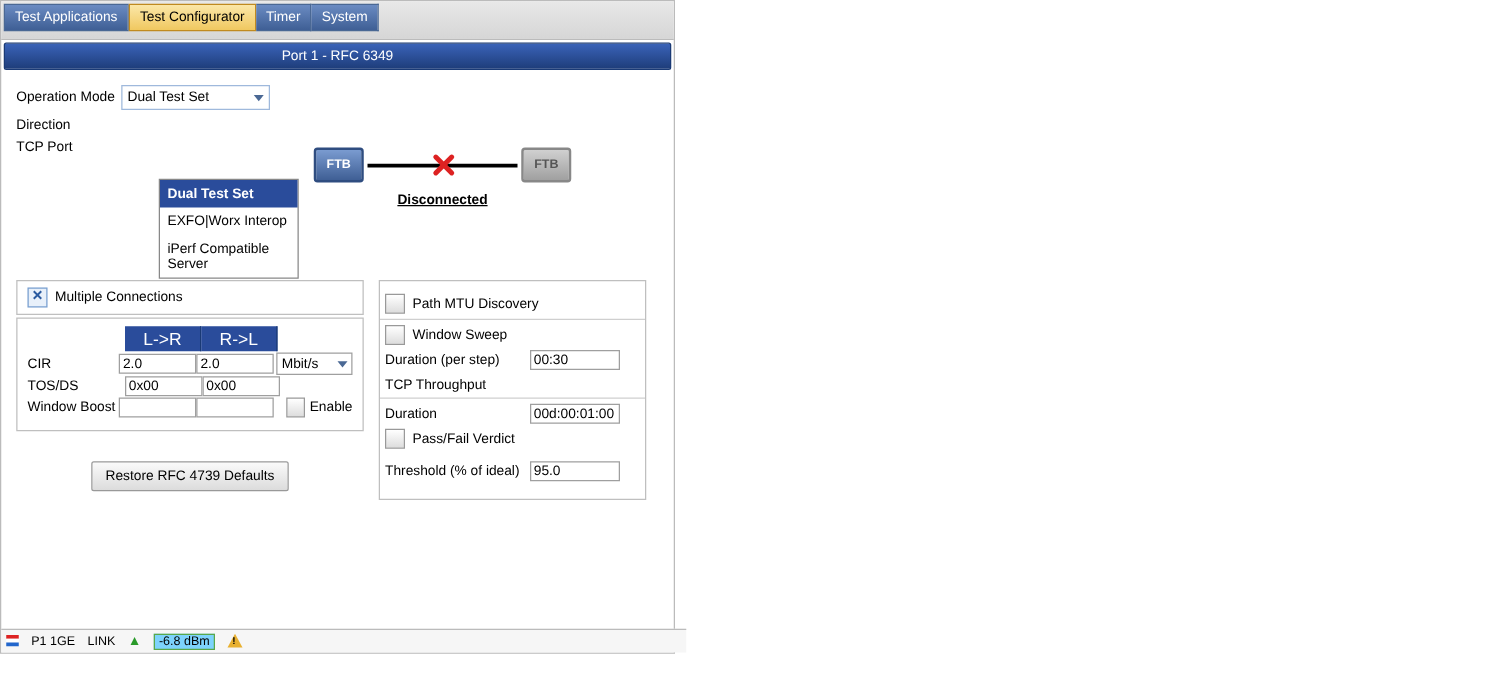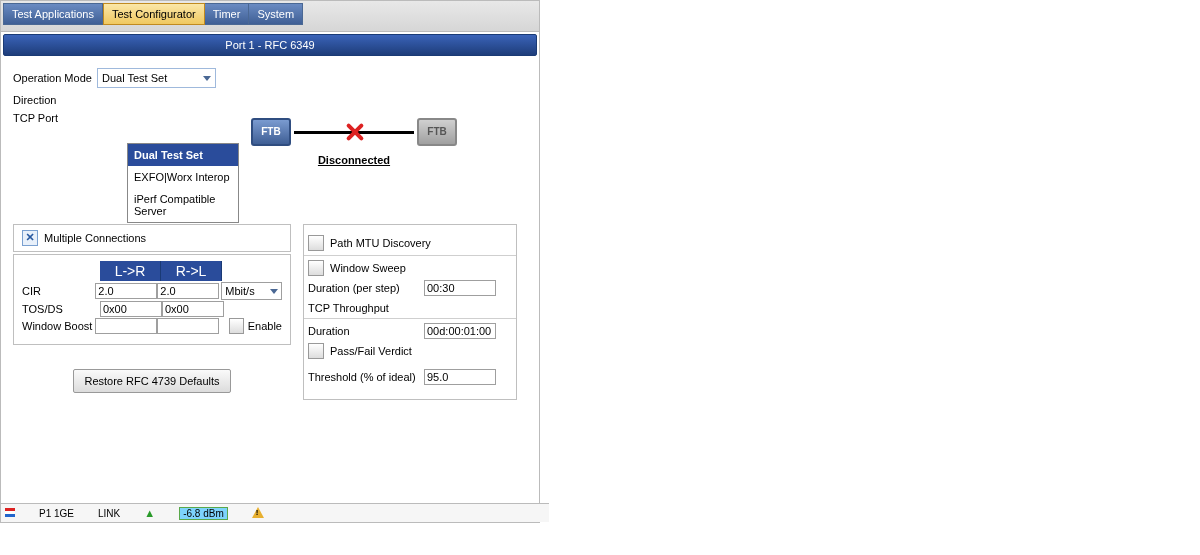--- a/index.html
+++ b/index.html
@@ -44,21 +44,21 @@
   .ginp{width:56px;height:14px;border:1px solid #9f9f9f;padding:0 2px;font-size:11px;font-family:inherit;}
   .unit{width:56px;height:16px;border:1px solid #9f9f9f;margin-left:2px;display:flex;align-items:center;justify-content:space-between;padding:0 3px;cursor:pointer;font-size:11px;}
   .chk{width:14px;height:14px;border:1px solid #999;background:linear-gradient(#fff,#ddd);display:inline-block;vertical-align:middle;cursor:pointer;}
   .restorebtn{width:156px;height:22px;margin:24px auto 0;border:1px solid #999;background:linear-gradient(#fafafa,#dcdcdc);text-align:center;line-height:22px;cursor:pointer;border-radius:2px;}
   .rrow{display:flex;align-items:center;margin:4px 0;}
   .rlbl{width:116px;}
   .rinp{width:66px;height:14px;border:1px solid #9f9f9f;padding:0 2px;font-size:11px;font-family:inherit;}
   .sect{font-weight:normal;margin-top:6px;margin-bottom:2px;}
   .hr{height:1px;background:#cfcfcf;margin:4px -8px 4px -4px;}
   
-  .status{position:absolute;left:0;bottom:0;width:540px;height:18px;border-top:1px solid #bbb;background:#f6f6f6;display:flex;align-items:center;gap:24px;padding:0 4px;font-size:10px;}
+  .status{position:absolute;left:0;bottom:0;width:540px;height:18px;border-top:1px solid #bbb;background:#f6f6f6;display:flex;align-items:center;gap:10px;padding:0 4px;font-size:10px;}
   .flagicon{width:10px;height:10px;display:inline-block;}
   .flagicon span{display:block;height:3px;}
   .dbm{background:#7dd3fc;border:1px solid #5aa84a;padding:0 3px;}
   .warn{width:12px;height:12px;display:inline-block;position:relative;}
   .warn:before{content:"";position:absolute;left:0;top:0;border-left:6px solid transparent;border-right:6px solid transparent;border-bottom:11px solid #e8b030;}
   .warn:after{content:"!";position:absolute;left:4px;top:1px;font-size:8px;color:#000;font-weight:bold;}
   .uparrow{color:#2a9a2a;font-size:11px;}
   .content{width:540px;border:1px solid #bbb;min-height:523px;position:relative;box-sizing:border-box;}
 </style>
 </head>

